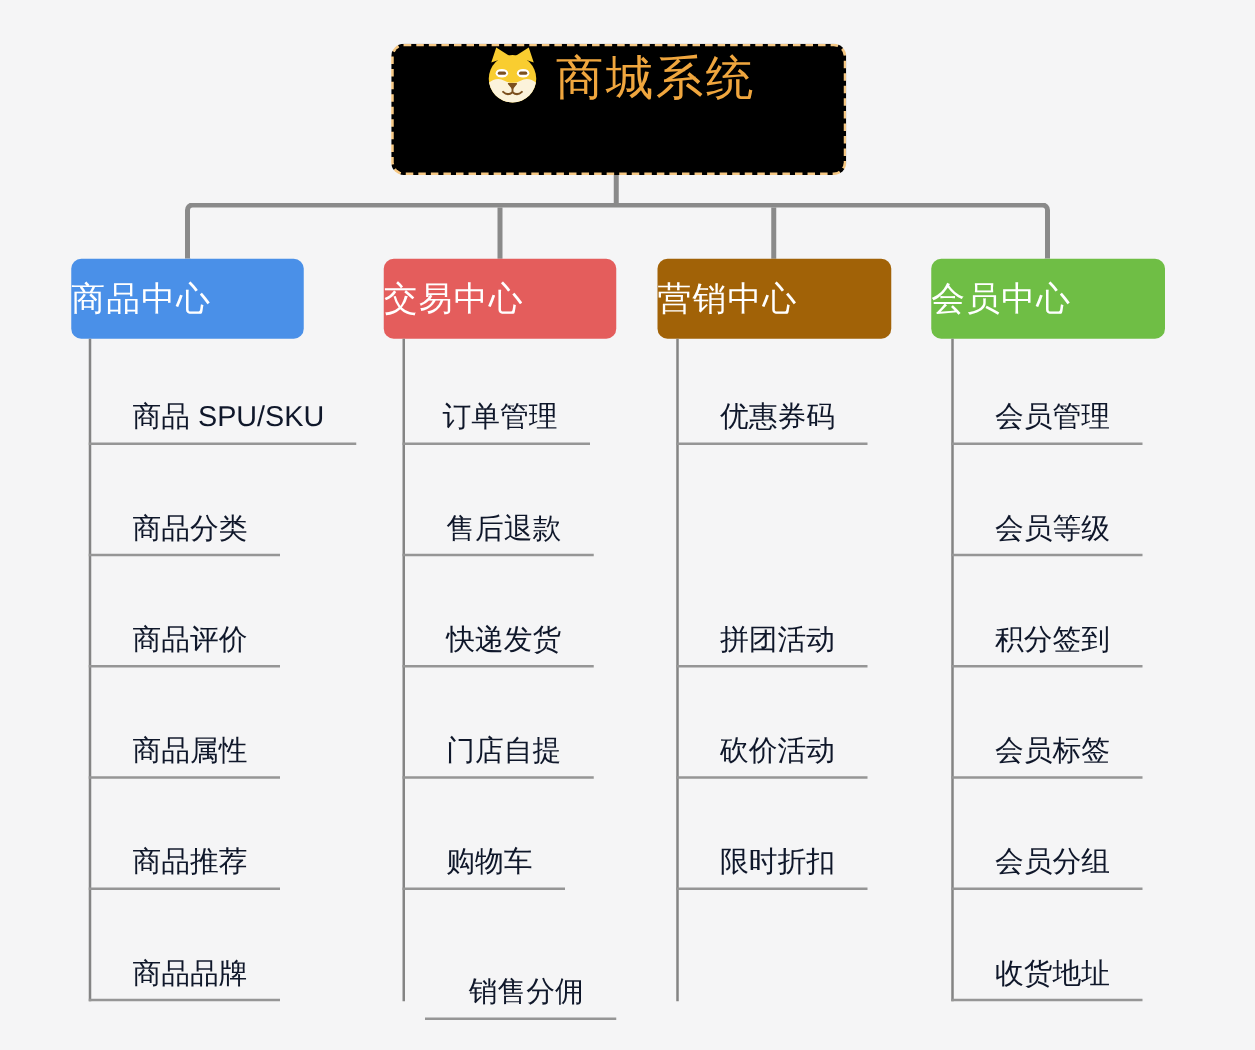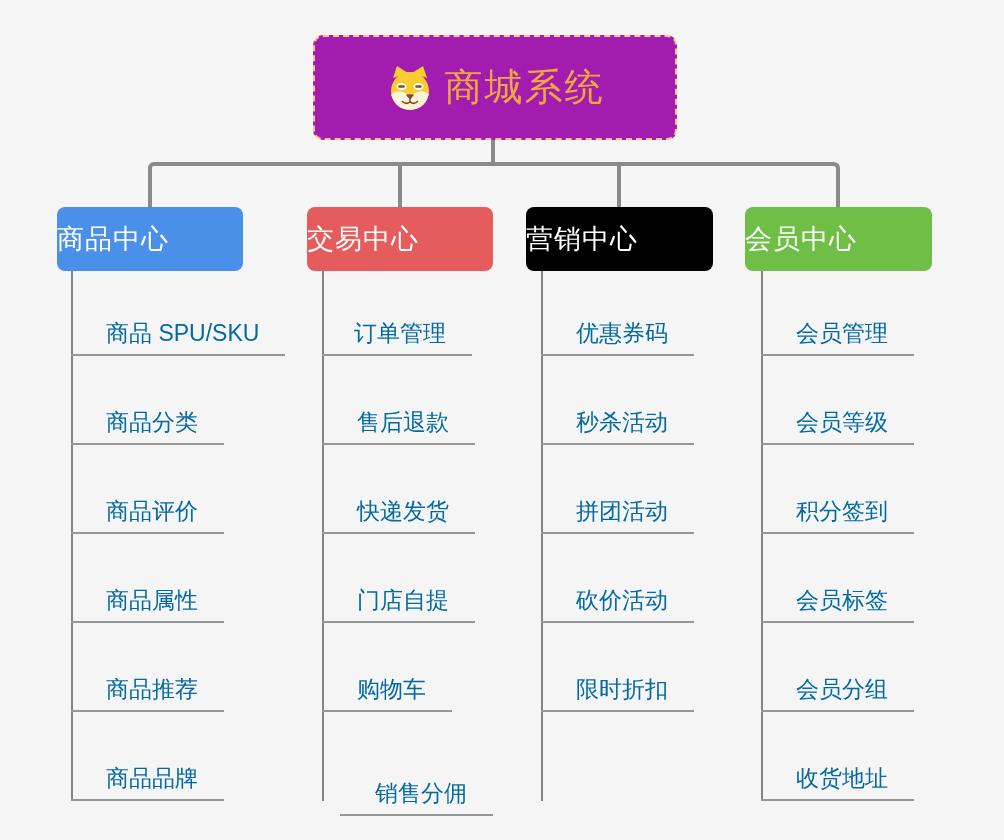--- a/index.html
+++ b/index.html
@@ -10,25 +10,24 @@
     height: 840px;
     font-family: "Liberation Sans", "DejaVu Sans", sans-serif;
     overflow: hidden;
   }
 
   
   .root-node {
     position: absolute;
     left: 313px; top: 35px;
     width: 364px; height: 105px;
-    background: #a21caf;
+    background: #000000;
     border: 2px dashed #F5C783;
     border-radius: 10px;
     display: flex;
-    align-items: center;
     justify-content: center;
     gap: 11px;
   }
   .root-title {
     font-size: 38px;
     letter-spacing: 2px;
     font-weight: 500;
   }
 
   
@@ -71,21 +70,21 @@
     width: 2px;
     height: 530px;
   }
 
   
   .child {
     position: absolute;
     padding: 0 26px 5px 35px;
     line-height: 31px;
     font-size: 23px;
-    color: #0369a1;
+    color: #0f172a;
     white-space: nowrap;
     border-bottom: 2px solid;
   }
 </style>
 </head>
 <body>
 
 <div id="canvas" style="background: rgb(245, 245, 246);">
 
   <div class="vline root-drop" style="background: rgb(138, 138, 138);"></div>
@@ -118,21 +117,21 @@
     </span>
     <span class="root-title" style="color: rgb(240, 166, 62);">商城系统</span>
   </div>
 
   <div class="branch b1" style="background: rgb(74, 144, 232);">
     <span>商品中心</span>
   </div>
   <div class="branch b2" style="background: rgb(228, 93, 92);">
     <span>交易中心</span>
   </div>
-  <div class="branch b3" style="background: #000000;">
+  <div class="branch b3" style="background: #a16207;">
     <span>营销中心</span>
   </div>
   <div class="branch b4" style="background: rgb(111, 190, 69);">
     <span>会员中心</span>
   </div>
 
   <div class="trunk" style="left: 71px; background: rgb(132, 132, 132);"></div>
   <div class="trunk" style="left: 322px; background: rgb(132, 132, 132);"></div>
   <div class="trunk" style="left: 541px; background: rgb(132, 132, 132);"></div>
   <div class="trunk" style="left: 761px; background: rgb(132, 132, 132);"></div>
@@ -145,21 +144,20 @@
   <div class="child" style="left: 71px; top: 763px; border-color: rgb(150, 150, 150);">商品品牌</div>
 
   <div class="child" style="left: 322px; top: 318px; border-color: rgb(150, 150, 150); padding-left: 32px;">订单管理</div>
   <div class="child" style="left: 322px; top: 407px; border-color: rgb(150, 150, 150);">售后退款</div>
   <div class="child" style="left: 322px; top: 496px; border-color: rgb(150, 150, 150);">快递发货</div>
   <div class="child" style="left: 322px; top: 585px; border-color: rgb(150, 150, 150);">门店自提</div>
   <div class="child" style="left: 322px; top: 674px; border-color: rgb(150, 150, 150);">购物车</div>
   <div class="child" style="left: 340px; top: 763px; border-color: rgb(150, 150, 150); margin-top: 15px;">销售分佣</div>
 
   <div class="child" style="left: 541px; top: 318px; border-color: rgb(150, 150, 150);">优惠券码</div>
-  <div class="child" style="left: 541px; top: 407px; border-color: rgb(150, 150, 150);">秒杀活动</div>
   <div class="child" style="left: 541px; top: 496px; border-color: rgb(150, 150, 150);">拼团活动</div>
   <div class="child" style="left: 541px; top: 585px; border-color: rgb(150, 150, 150);">砍价活动</div>
   <div class="child" style="left: 541px; top: 674px; border-color: rgb(150, 150, 150);">限时折扣</div>
 
   <div class="child" style="left: 761px; top: 318px; border-color: rgb(150, 150, 150);">会员管理</div>
   <div class="child" style="left: 761px; top: 407px; border-color: rgb(150, 150, 150);">会员等级</div>
   <div class="child" style="left: 761px; top: 496px; border-color: rgb(150, 150, 150);">积分签到</div>
   <div class="child" style="left: 761px; top: 585px; border-color: rgb(150, 150, 150);">会员标签</div>
   <div class="child" style="left: 761px; top: 674px; border-color: rgb(150, 150, 150);">会员分组</div>
   <div class="child" style="left: 761px; top: 763px; border-color: rgb(150, 150, 150);">收货地址</div>

